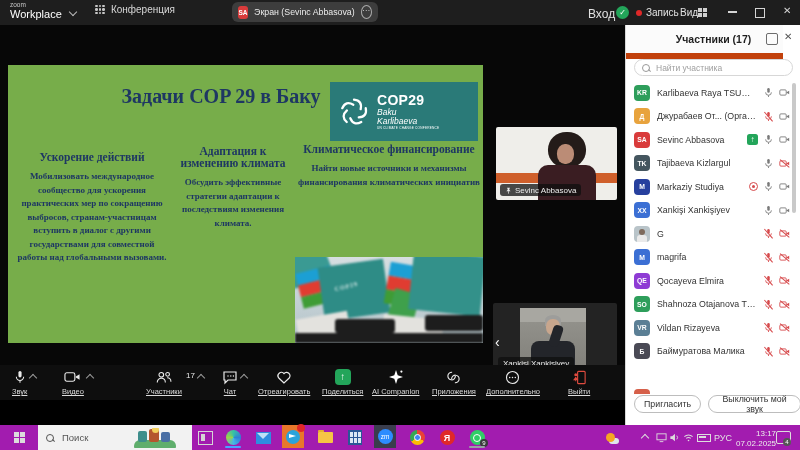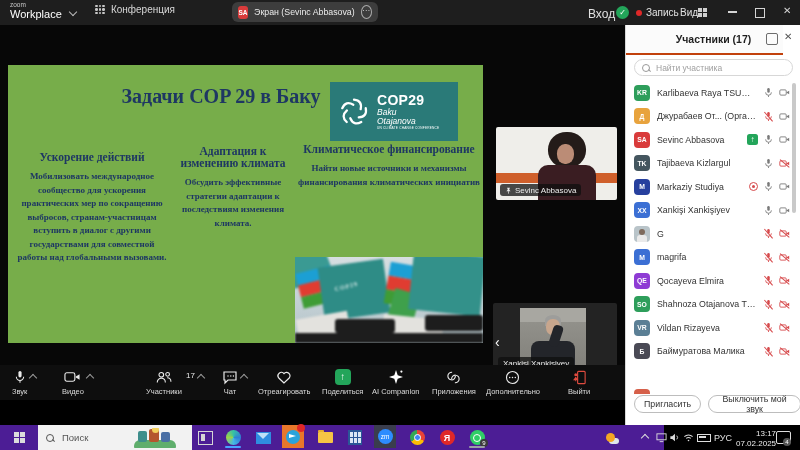--- a/index.html
+++ b/index.html
@@ -39,21 +39,21 @@
   .win-max{left:755px;top:8px;width:8px;height:8px;border:1.2px solid #d5d5d5;}
   .win-close{left:783px;top:5px;font-size:10px;color:#d5d5d5;}
 
   
   #stage{left:0;top:25px;width:625px;height:365px;background:#070707;}
 
   
   #slide{left:8px;top:40px;width:475px;height:278px;background:#77ad4a;
          font-family:"Liberation Serif",serif;color:#1e3763;}
   #slide-title{left:48px;top:20px;width:330px;text-align:center;font-size:20px;font-weight:bold;}
-  #cop-logo{left:322px;top:17px;width:128px;height:59px;background:#2a7a78;
+  #cop-logo{left:322px;top:17px;width:148px;height:59px;background:#2a7a78;
             display:flex;align-items:center;padding:3px 5px;box-sizing:border-box;gap:4px;}
   #cop-logo svg{flex:0 0 38px;}
   .logo-txt{color:#fff;line-height:1.05;font-family:"Liberation Sans",sans-serif;}
   .logo-txt .l1{font-size:14px;font-weight:bold;letter-spacing:.3px;}
   .logo-txt .l2,.logo-txt .l3{font-size:8.5px;font-style:italic;}
   .logo-txt .l4{font-size:3.2px;letter-spacing:.2px;margin-top:1px;}
   .col{position:absolute;text-align:center;}
   .col h3{margin:0;font-size:11.5px;font-weight:bold;}
   .col p{margin:7px 0 0;font-size:9px;font-weight:bold;line-height:1.5;}
   #col1{left:8px;top:86px;width:152px;}
@@ -87,31 +87,31 @@
   #vid2 .hair2{position:absolute;left:52px;top:12px;width:16px;height:11px;background:#9d9d9b;border-radius:50% 50% 0 0;}
   #vid2 .face2{position:absolute;left:53px;top:16px;width:14px;height:16px;background:#c8a68d;border-radius:45%;}
   #vid2 .suit{position:absolute;left:38px;top:38px;width:44px;height:40px;background:#23252a;border-radius:8px 8px 0 0;}
   #vid2 .arm{position:absolute;left:58px;top:22px;width:10px;height:22px;background:#23252a;transform:rotate(18deg);border-radius:4px;}
   #vid-prev{left:495px;top:310px;color:#fff;font-size:14px;line-height:14px;cursor:pointer;}
 
   
   #toolbar{left:0;top:365px;width:625px;height:35px;background:#0e0e0e;color:#e8e8e8;}
   .tbi{position:absolute;top:4px;display:flex;flex-direction:column;align-items:center;gap:2px;}
   .tbi .ic{height:16px;display:flex;align-items:center;justify-content:center;}
-  .tbi .lb{font-size:7.5px;color:#dcdcdc;white-space:nowrap;}
+  .tbi .lb{font-size:7.5px;color:#dcdcdc;white-space:nowrap;text-decoration:underline;}
   .tbi svg{stroke:#eaeaea;fill:none;stroke-width:1.2;}
   .tbi .chv{position:absolute;top:6px;right:-9px;}
   .count17{font-size:8px;color:#eaeaea;position:absolute;top:2px;right:-13px;}
   .share-ic{width:16px;height:16px;background:#23a55a;border-radius:4px;color:#fff;font-size:10px;
             line-height:16px;text-align:center;font-weight:bold;}
   .exit-ic svg{stroke:#e04b3f;}
 
   
   #panel{left:625px;top:25px;width:175px;height:400px;background:#fff;border-left:1px solid #d8d8d8;box-sizing:border-box;}
-  #panel-head{left:0;top:0;width:157px;height:28px;background:#fbfbfb;border-bottom:2px solid #c2410c;}
+  #panel-head{left:0;top:0;width:157px;height:28px;background:#fbfbfb;border-bottom:6px solid #c2410c;}
   #panel-title{left:0;top:8px;width:175px;text-align:center;font-size:10.5px;font-weight:bold;color:#1f1f1f;}
   .popout{left:140px;top:8px;width:10px;height:10px;border:1.2px solid #6d6d6d;border-radius:2px;}
   .popout i{position:absolute;right:-3px;top:-3px;width:5px;height:1.2px;background:#fff;}
   .panel-x{left:158px;top:6px;font-size:10px;color:#555;}
   #search-wrap{left:8px;top:34px;width:159px;height:17px;border:1px solid #d7d7d7;border-radius:9px;
                display:flex;align-items:center;gap:4px;padding:0 7px;box-sizing:border-box;}
   .mag{width:6px;height:6px;border:1.2px solid #9a9a9a;border-radius:50%;position:relative;flex:0 0 auto;}
   .mag:after{content:"";position:absolute;left:5px;top:5px;width:3px;height:1.2px;background:#9a9a9a;transform:rotate(45deg);}
   #search-input{border:none;outline:none;font-size:8.5px;color:#444;width:100%;background:transparent;}
   #search-input::placeholder{color:#a0a0a0;}
@@ -130,21 +130,21 @@
               line-height:11px;text-align:center;font-weight:bold;}
   .recbadge{width:9px;height:9px;border:1.5px solid #d6494b;border-radius:50%;position:relative;box-sizing:border-box;}
   .recbadge:after{content:"";position:absolute;left:1.5px;top:1.5px;width:3px;height:3px;background:#d6494b;border-radius:50%;}
   .partial-red{left:8px;top:364px;width:16px;height:5px;background:#d6604a;border-radius:4px 4px 0 0;}
   #pfoot{left:0;top:370px;width:175px;display:flex;gap:7px;padding-left:8px;box-sizing:border-box;}
   .pbtn{height:18px;border:1px solid #bdbdbd;border-radius:10px;background:#fff;font-size:8.8px;color:#333;
         padding:0 9px;display:flex;align-items:center;font-family:"Liberation Sans",sans-serif;}
   #pscroll{left:166px;top:58px;width:4px;height:130px;background:#c9c9c9;border-radius:2px;}
 
   
-  #taskbar{left:0;top:425px;width:664px;height:25px;background:#4c1d95;color:#e8e8e8;}
+  #taskbar{left:0;top:425px;width:800px;height:25px;background:#a21caf;color:#e8e8e8;}
   #start{left:0;top:0;width:38px;height:25px;display:flex;align-items:center;justify-content:center;}
   .winlogo{display:grid;grid-template-columns:5px 5px;grid-gap:1px;}
   .winlogo i{width:5px;height:5px;background:#dcdcdc;}
   #tsearch{left:38px;top:0;width:154px;height:25px;background:#f2f2f2;display:flex;align-items:center;
            gap:6px;padding:0 8px;box-sizing:border-box;}
   #tsearch .mag{border-color:#555;}
   #tsearch .mag:after{background:#555;}
   #tsearch input{border:none;outline:none;background:transparent;font-size:9.5px;color:#333;width:62px;}
   #tsearch input::placeholder{color:#555;}
   .doodle{position:relative;width:46px;height:20px;overflow:hidden;flex:0 0 auto;}
@@ -244,21 +244,21 @@
             <path d="M20 7 q9 1 7 10" transform="rotate(0 20 20)"></path>
             <path d="M20 7 q9 1 7 10" transform="rotate(72 20 20)"></path>
             <path d="M20 7 q9 1 7 10" transform="rotate(144 20 20)"></path>
             <path d="M20 7 q9 1 7 10" transform="rotate(216 20 20)"></path>
             <path d="M20 7 q9 1 7 10" transform="rotate(288 20 20)"></path>
           </g>
         </svg>
         <div class="logo-txt">
           <div class="l1">COP29</div>
           <div class="l2">Baku</div>
-          <div class="l3">Otajanova</div>
+          <div class="l3">Karlibaeva</div>
           <div class="l4">UN CLIMATE CHANGE CONFERENCE</div>
         </div>
       </div>
 
       <div id="col1" class="col">
         <h3>Ускорение действий</h3>
         <p>Мобилизовать международное сообщество для ускорения практических мер по сокращению выбросов, странам-участницам вступить в диалог с другими государствами для совместной работы над глобальными вызовами.</p>
       </div>
       <div id="col3" class="col">
         <h3>Климатическое финансирование</h3>

